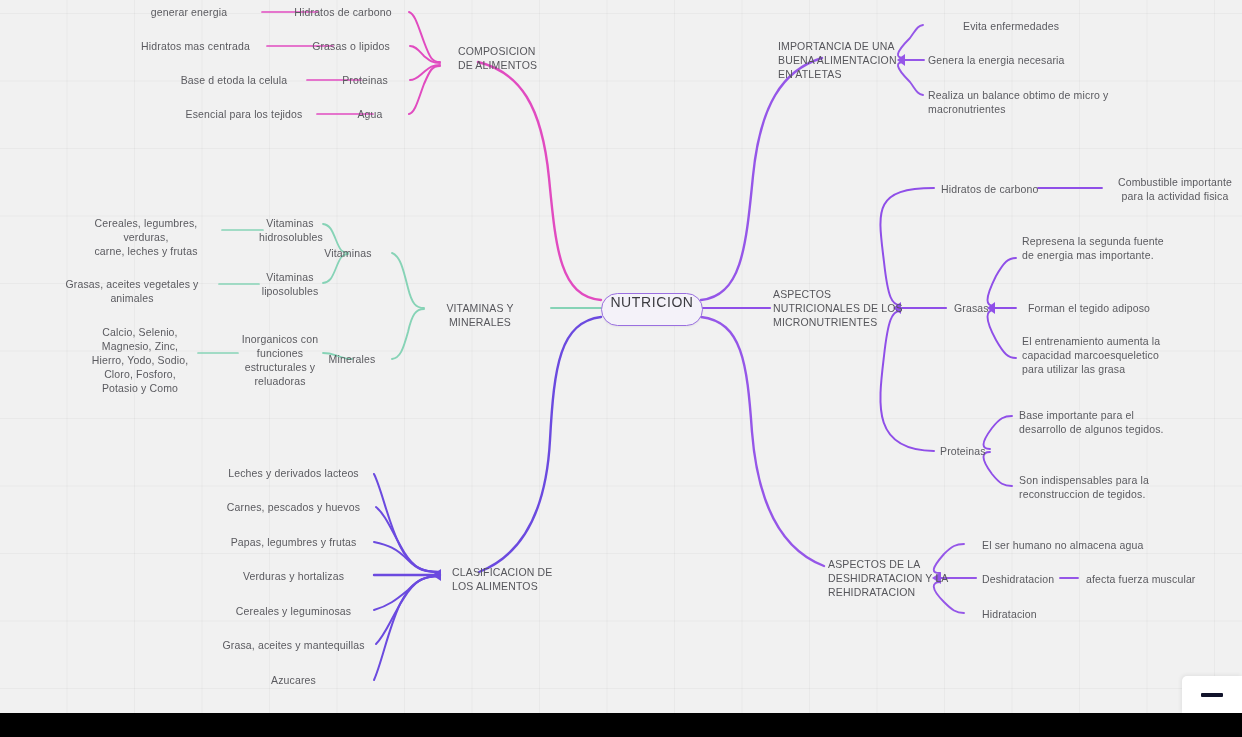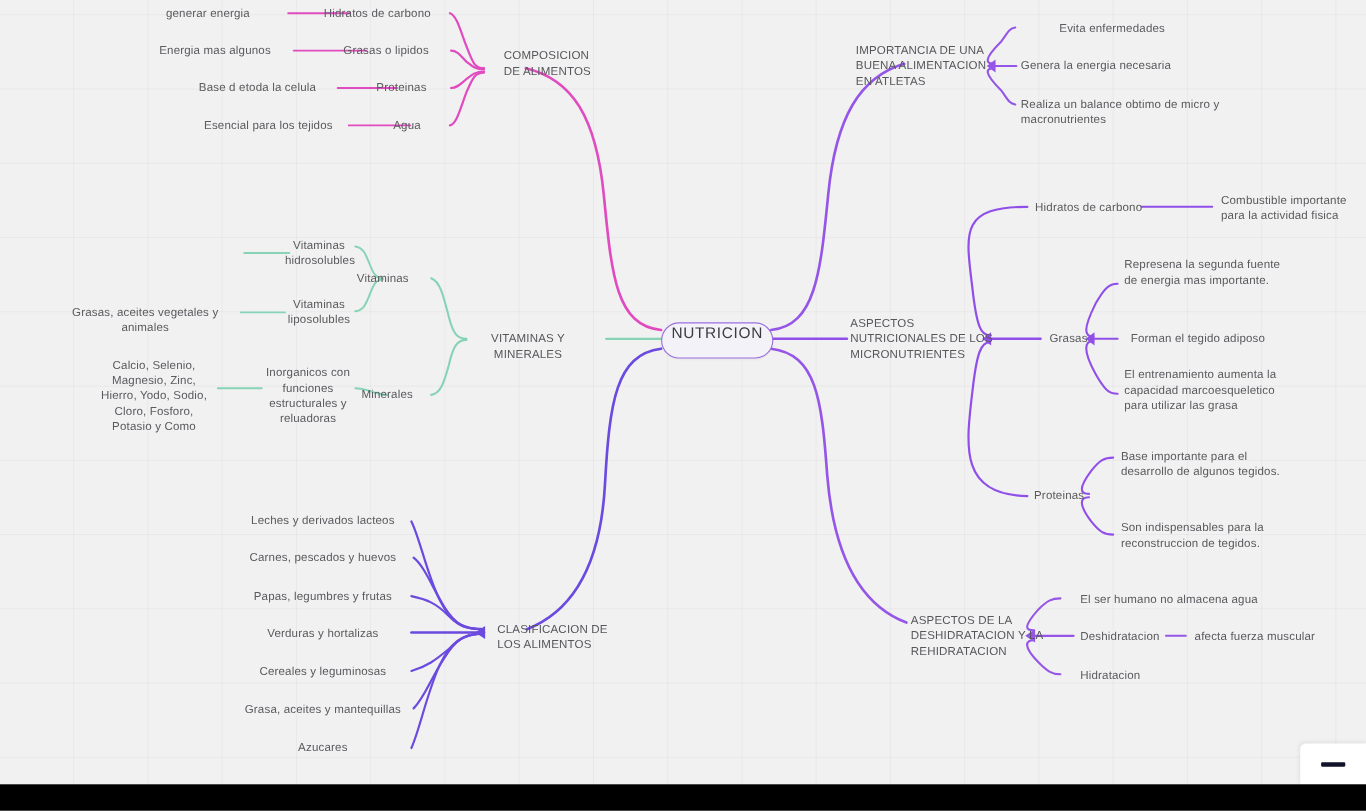--- a/index.html
+++ b/index.html
@@ -141,35 +141,37 @@
     <span>NUTRICION</span>
   </div>
 
   <div class="lbl l branch-title" style="left:458px;top:44px;width:110px;">COMPOSICION
 DE ALIMENTOS</div>
 
   <div class="lbl r" style="left:274px;top:5px;width:138px;">Hidratos de carbono</div>
   <div class="lbl r" style="left:120px;top:5px;width:138px;">generar energia</div>
 
   <div class="lbl r" style="left:292px;top:39px;width:118px;">Grasas o lipidos</div>
-  <div class="lbl r" style="left:128px;top:39px;width:135px;">Energia mas algunos</div>
+  <div class="lbl r" style="left:128px;top:39px;width:135px;">Hidratos mas centrada</div>
 
   <div class="lbl r" style="left:320px;top:73px;width:90px;">Proteinas</div>
   <div class="lbl r" style="left:165px;top:73px;width:138px;">Base d etoda la celula</div>
 
   <div class="lbl r" style="left:330px;top:107px;width:80px;">Agua</div>
   <div class="lbl r" style="left:175px;top:107px;width:138px;">Esencial para los tejidos</div>
 
   <div class="lbl r branch-title" style="left:415px;top:301px;width:130px;">VITAMINAS Y MINERALES</div>
 
   <div class="lbl r" style="left:308px;top:246px;width:80px;">Vitaminas</div>
   <div class="lbl r" style="left:312px;top:352px;width:80px;">Minerales</div>
 
   <div class="lbl c" style="left:259px;top:216px;width:62px;">Vitaminas
 hidrosolubles</div>
+  <div class="lbl c" style="left:72px;top:216px;width:148px;">Cereales, legumbres, verduras,
+carne, leches y frutas</div>
 
   <div class="lbl c" style="left:259px;top:270px;width:62px;">Vitaminas
 liposolubles</div>
   <div class="lbl r" style="left:48px;top:277px;width:168px;">Grasas, aceites vegetales y animales</div>
 
   <div class="lbl c" style="left:240px;top:332px;width:80px;">Inorganicos con
 funciones
 estructurales y
 reluadoras</div>
   <div class="lbl c" style="left:84px;top:325px;width:112px;">Calcio, Selenio,
@@ -196,21 +198,21 @@
   <div class="lbl l" style="left:928px;top:19px;width:190px;padding-left:35px;">Evita enfermedades</div>
   <div class="lbl l" style="left:928px;top:53px;width:190px;">Genera la energia necesaria</div>
   <div class="lbl l" style="left:928px;top:88px;width:210px;">Realiza un balance obtimo de micro y
 macronutrientes</div>
 
   <div class="lbl l branch-title" style="left:773px;top:287px;width:140px;">ASPECTOS
 NUTRICIONALES DE LOS
 MICRONUTRIENTES</div>
 
   <div class="lbl l" style="left:941px;top:182px;width:120px;">Hidratos de carbono</div>
-  <div class="lbl l" style="left:1110px;top:175px;width:130px;">Combustible importante
+  <div class="lbl l" style="left:1110px;top:175px;width:130px;text-align:center;">Combustible importante
 para la actividad fisica</div>
 
   <div class="lbl l" style="left:954px;top:301px;width:70px;">Grasas</div>
   <div class="lbl l" style="left:1022px;top:234px;width:190px;">Represena la segunda fuente
 de energia mas importante.</div>
   <div class="lbl l" style="left:1028px;top:301px;width:190px;">Forman el tegido adiposo</div>
   <div class="lbl l" style="left:1022px;top:334px;width:190px;">El entrenamiento aumenta la
 capacidad marcoesqueletico
 para utilizar las grasa</div>
 

